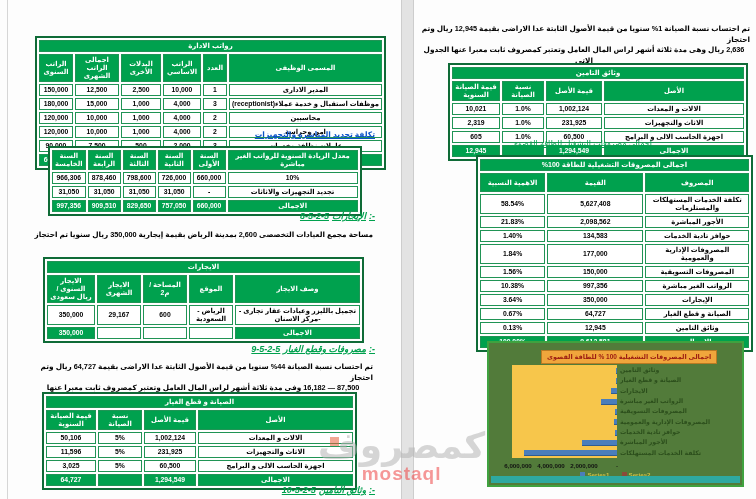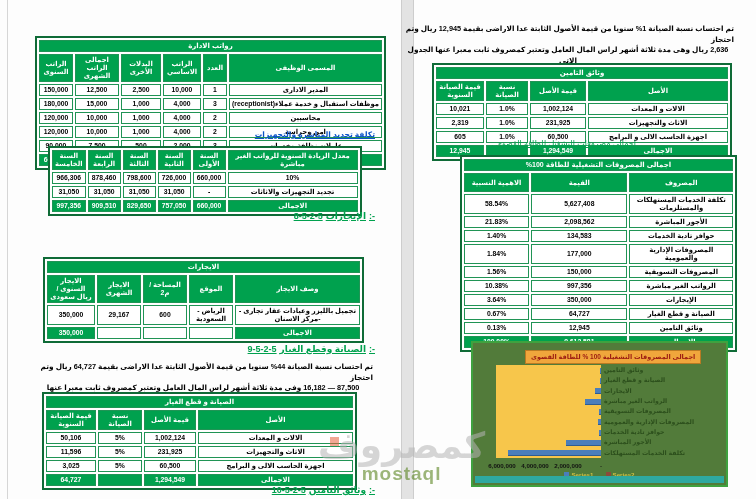--- a/index.html
+++ b/index.html
@@ -3,35 +3,35 @@
 <meta charset="utf-8">
 <style>
   html,body{margin:0;padding:0;background:#fff;}
   .screen{position:relative;width:756px;height:499px;background:#fdfdfd;overflow:hidden;
           font-family:"Liberation Sans","DejaVu Sans",sans-serif;}
   .edge{position:absolute;left:7px;top:0;width:1px;height:100%;background:#d6d6d6;}
   .gutter{position:absolute;left:401px;top:0;width:13px;height:100%;background:#e3e3e3;
           border-left:1px solid #cdcdcd;border-right:1px solid #cdcdcd;box-sizing:border-box;}
   .page{position:absolute;top:0;height:499px;}
   .page-left{left:0;width:401px;}
-  .page-right{left:398px;width:339px;}
+  .page-right{left:414px;width:339px;}
 
   .tbl{position:absolute;}
   table{border-collapse:separate;border-spacing:2px;border:2px solid #0f6b37;background:#fff;table-layout:fixed;}
   td{border:1px solid #209455;font-weight:bold;font-size:6.8px;line-height:8px;text-align:center;
      vertical-align:middle;padding:1px 2px;color:#000;overflow:hidden;}
   .tt{background:#00a14e;color:#fff;font-size:7px;}
   .hd{background:#00a14e;color:#fff;height:15px;}
   .gt{background:#00a14e;color:#fff;}
   .bc{background:#fff;white-space:nowrap;}
   table.wrapall td.bc{white-space:normal;}
   td.wrapfirst{white-space:normal;}
 
   .hgreen{position:absolute;display:flex;gap:3px;color:#00a14e;font-weight:bold;font-size:9px;}
-  .hgreen span{text-decoration:underline;}
+  .hgreen span{text-decoration:underline;font-style:italic;}
   .linkblue{position:absolute;color:#0a53c7;font-weight:bold;font-size:7.5px;text-decoration:underline;direction:rtl;}
   .linkgreen{position:absolute;color:#00a14e;font-weight:normal;font-size:8px;text-decoration:underline;direction:rtl;}
   .par{position:absolute;direction:rtl;font-weight:bold;font-size:7.3px;line-height:10.5px;color:#000;}
   .par .l1{text-align:right;}
   .par .l2{text-align:center;}
 
   #chart{position:absolute;left:73px;top:341px;width:257px;height:146px;background:#527b3a;
          border:2px solid #3fa23f;box-sizing:border-box;}
   .ch-title{position:absolute;left:52px;top:7px;background:#f0a63c;color:#9c1b12;font-size:6.5px;
             font-weight:bold;padding:2px 5px;border:1px solid #b97a23;direction:rtl;white-space:nowrap;}
@@ -41,21 +41,21 @@
           direction:rtl;text-align:left;white-space:nowrap;height:10px;line-height:10px;}
   .ch-tick{position:absolute;top:119px;width:44px;text-align:center;font-size:6.2px;color:#111;font-weight:bold;}
   .ch-legend{position:absolute;left:0;right:0;top:128px;display:flex;justify-content:center;gap:12px;
              font-size:6.2px;font-weight:bold;color:#cdbf45;}
   .ch-legend .it{display:flex;align-items:center;gap:2px;}
   .ch-legend .sq{display:inline-block;width:5px;height:5px;}
   .ch-teal{position:absolute;left:2px;right:2px;bottom:2px;height:7px;background:#2ea9a0;}
 
   .wm{position:absolute;left:318px;top:428px;z-index:9;opacity:.55;pointer-events:none;text-align:center;}
   .wm-ar{font-weight:bold;font-size:36px;line-height:36px;color:#b5b5b5;direction:rtl;}
-  .wm-la{font-weight:bold;font-size:19px;line-height:20px;color:#4d7c0f;letter-spacing:1px;}
+  .wm-la{font-weight:bold;font-size:19px;line-height:20px;color:#ef4444;letter-spacing:1px;}
   .wm-dot{position:absolute;left:12px;top:9px;width:9px;height:9px;background:#e8603c;}
 </style>
 </head>
 <body>
 
 <div class="screen">
   <div class="edge"></div>
   <div class="gutter"></div>
 
   <div class="page page-left">
@@ -182,20 +182,21 @@
         </table>
       </div>
 
     <div class="hgreen" style="right:26px;top:211px;">
       <span>8-5-2-5</span>
       <span>الإيجارات</span>
       <span>:-</span>
     </div>
 
     <div class="par" style="left:33px;top:230px;width:340px;">
+      <div class="l1">مساحة مجمع العيادات التخصصى 2,600 بمدينة الرياض بقيمة إيجارية 350,000 ريال سنويا تم احتجاز</div>
     </div>
 
     <div class="tbl" id="t-rent" style="left:43px;top:257px;">
         <table dir="rtl" class="wrapall">
           <colgroup>
             <col style="width: 125px;">
             <col style="width: 44px;">
             <col style="width: 44px;">
             <col style="width: 44px;">
             <col style="width: 48px;">
@@ -224,21 +225,21 @@
               <td class="bc"></td>
               <td class="bc"></td>
               <td class="gt">350,000</td>
             </tr>
           </tbody>
         </table>
       </div>
 
     <div class="hgreen" style="right:26px;top:344px;">
       <span>9-5-2-5</span>
-      <span>الصيانة وقطع الغيار</span>
+      <span>مصروفات وقطع الغيار</span>
       <span>:-</span>
     </div>
 
     <div class="par" style="left:33px;top:362px;width:340px;">
       <div class="l1">تم احتساب نسبة الصيانة 44% سنويا من قيمة الأصول الثابتة عدا الاراضى بقيمة 64,727 ريال وتم احتجاز</div>
       <div class="l2">87,500 — 16,182 وفى مدة ثلاثة أشهر لراس المال العامل وتعتبر كمصروف ثابت معبرا عنها الجدول الاتى</div>
     </div>
 
     <div class="tbl" id="t-maint" style="left:42px;top:392px;">
         <table dir="rtl">

